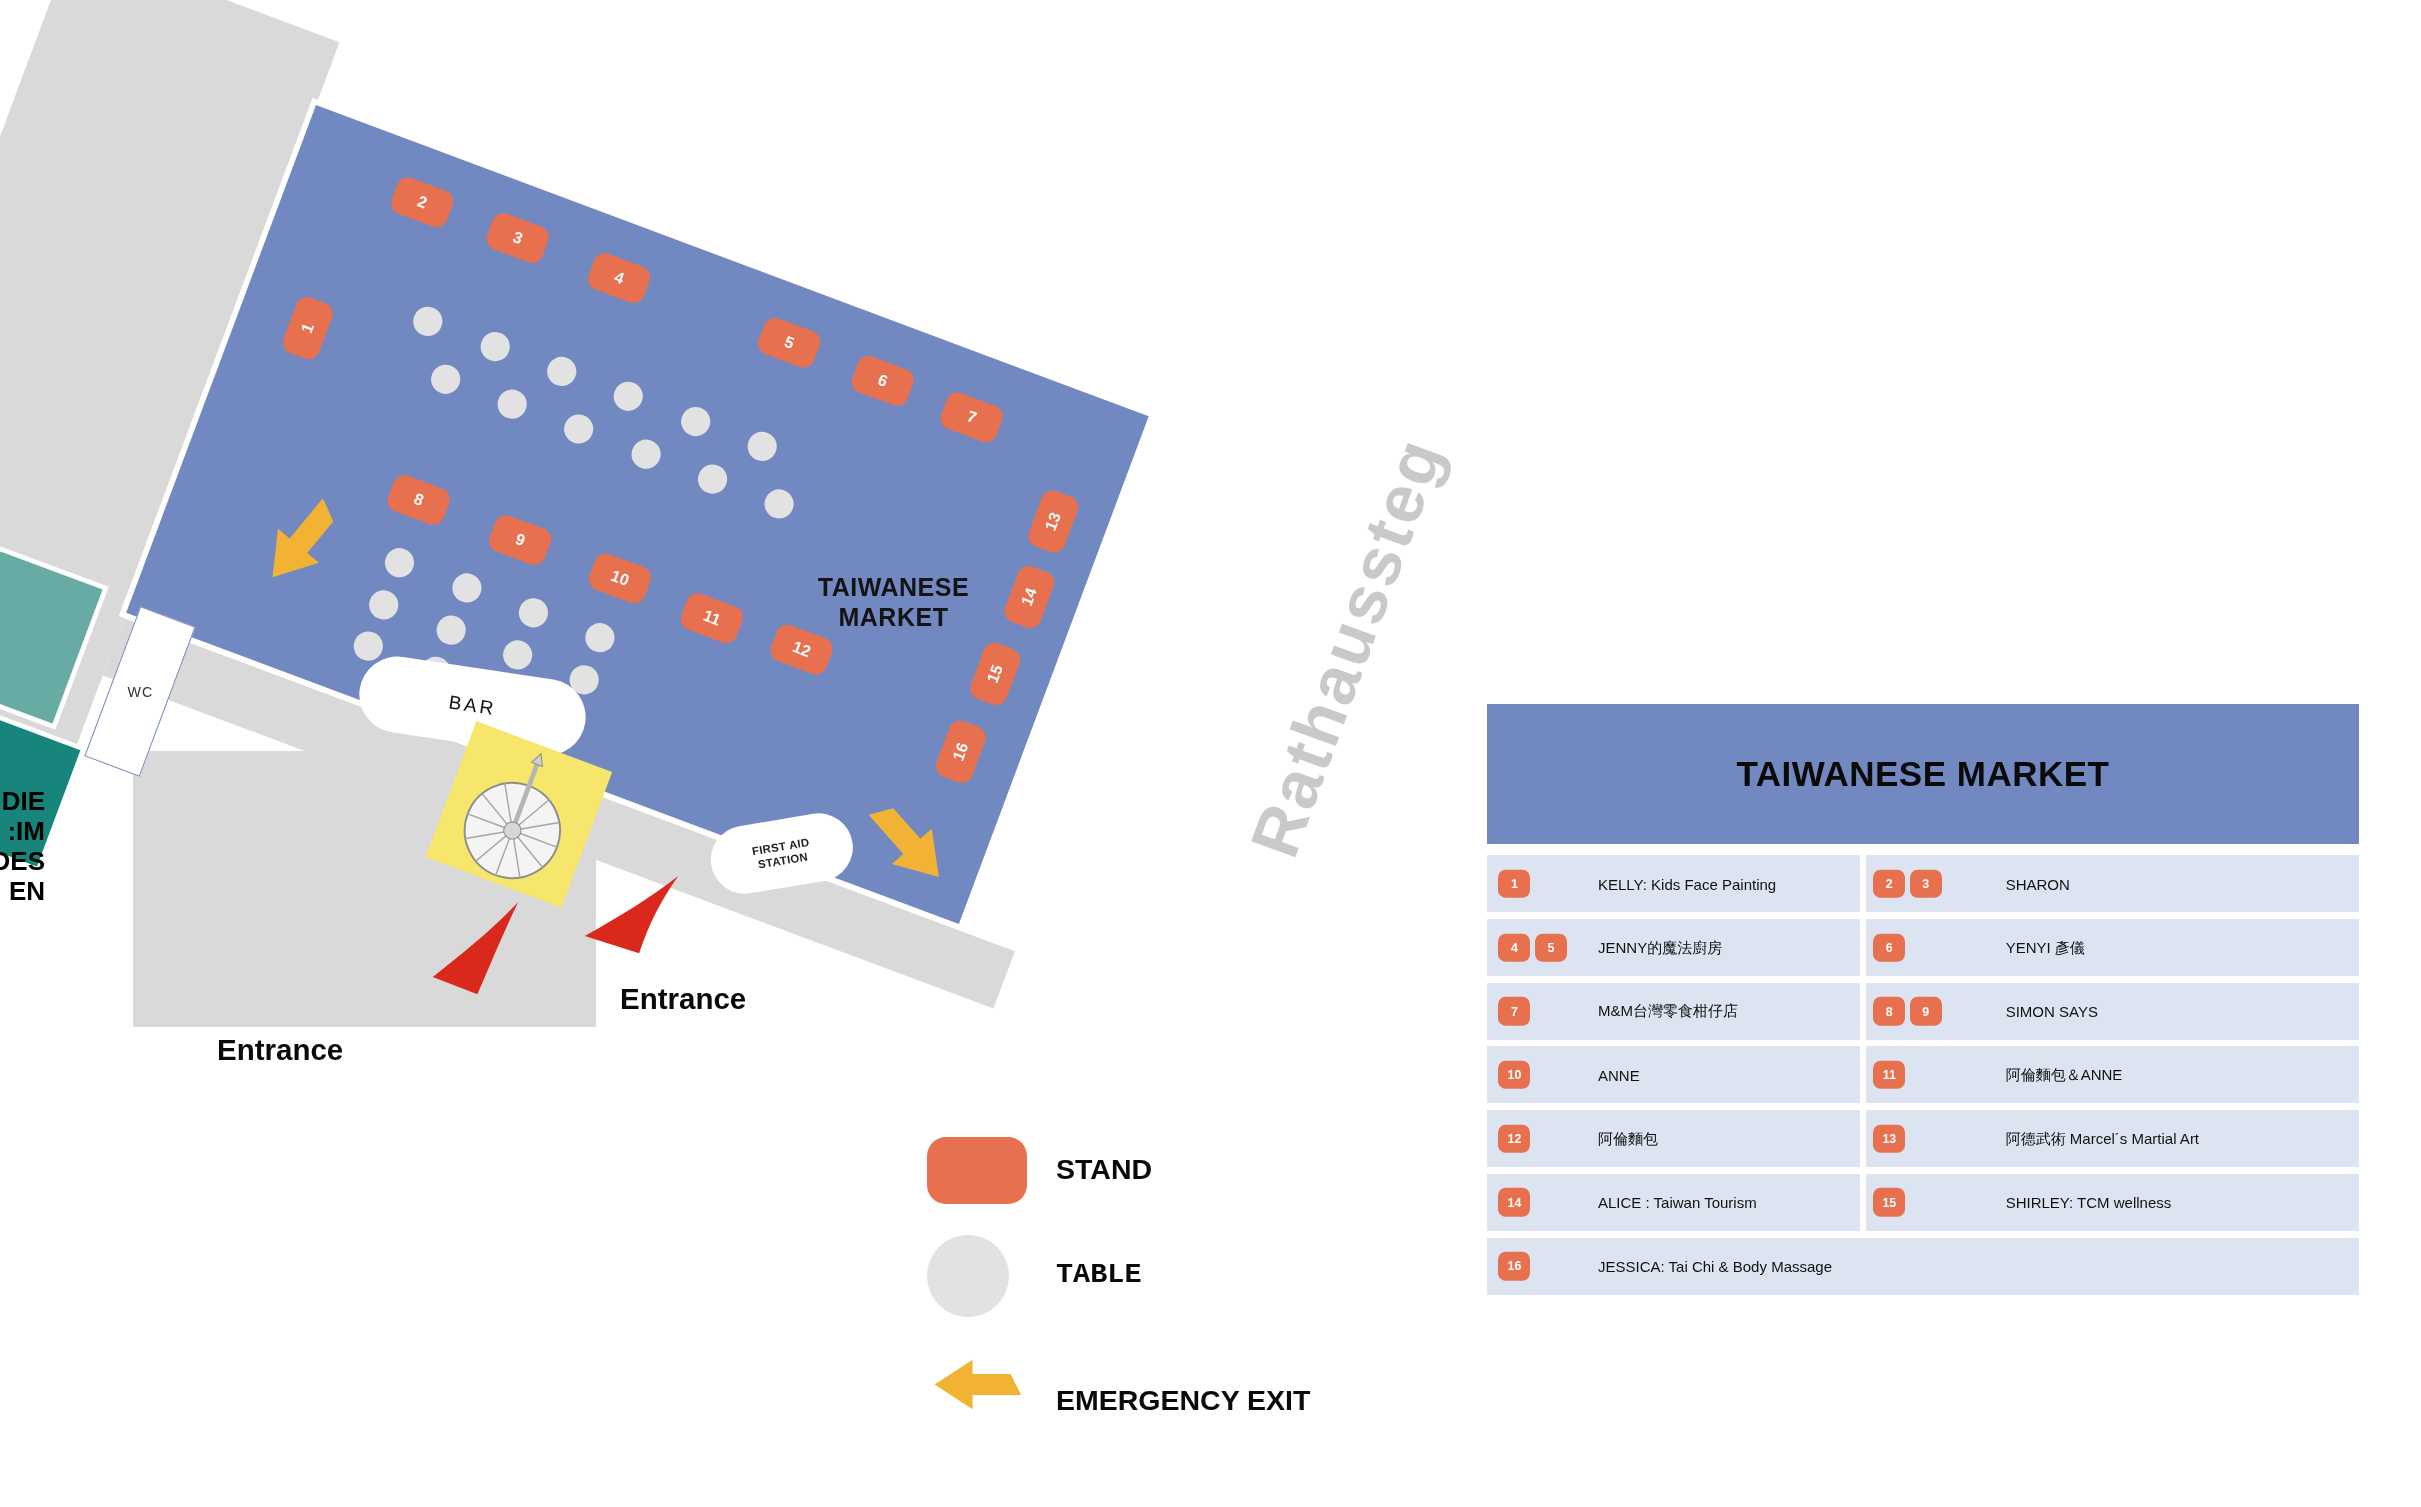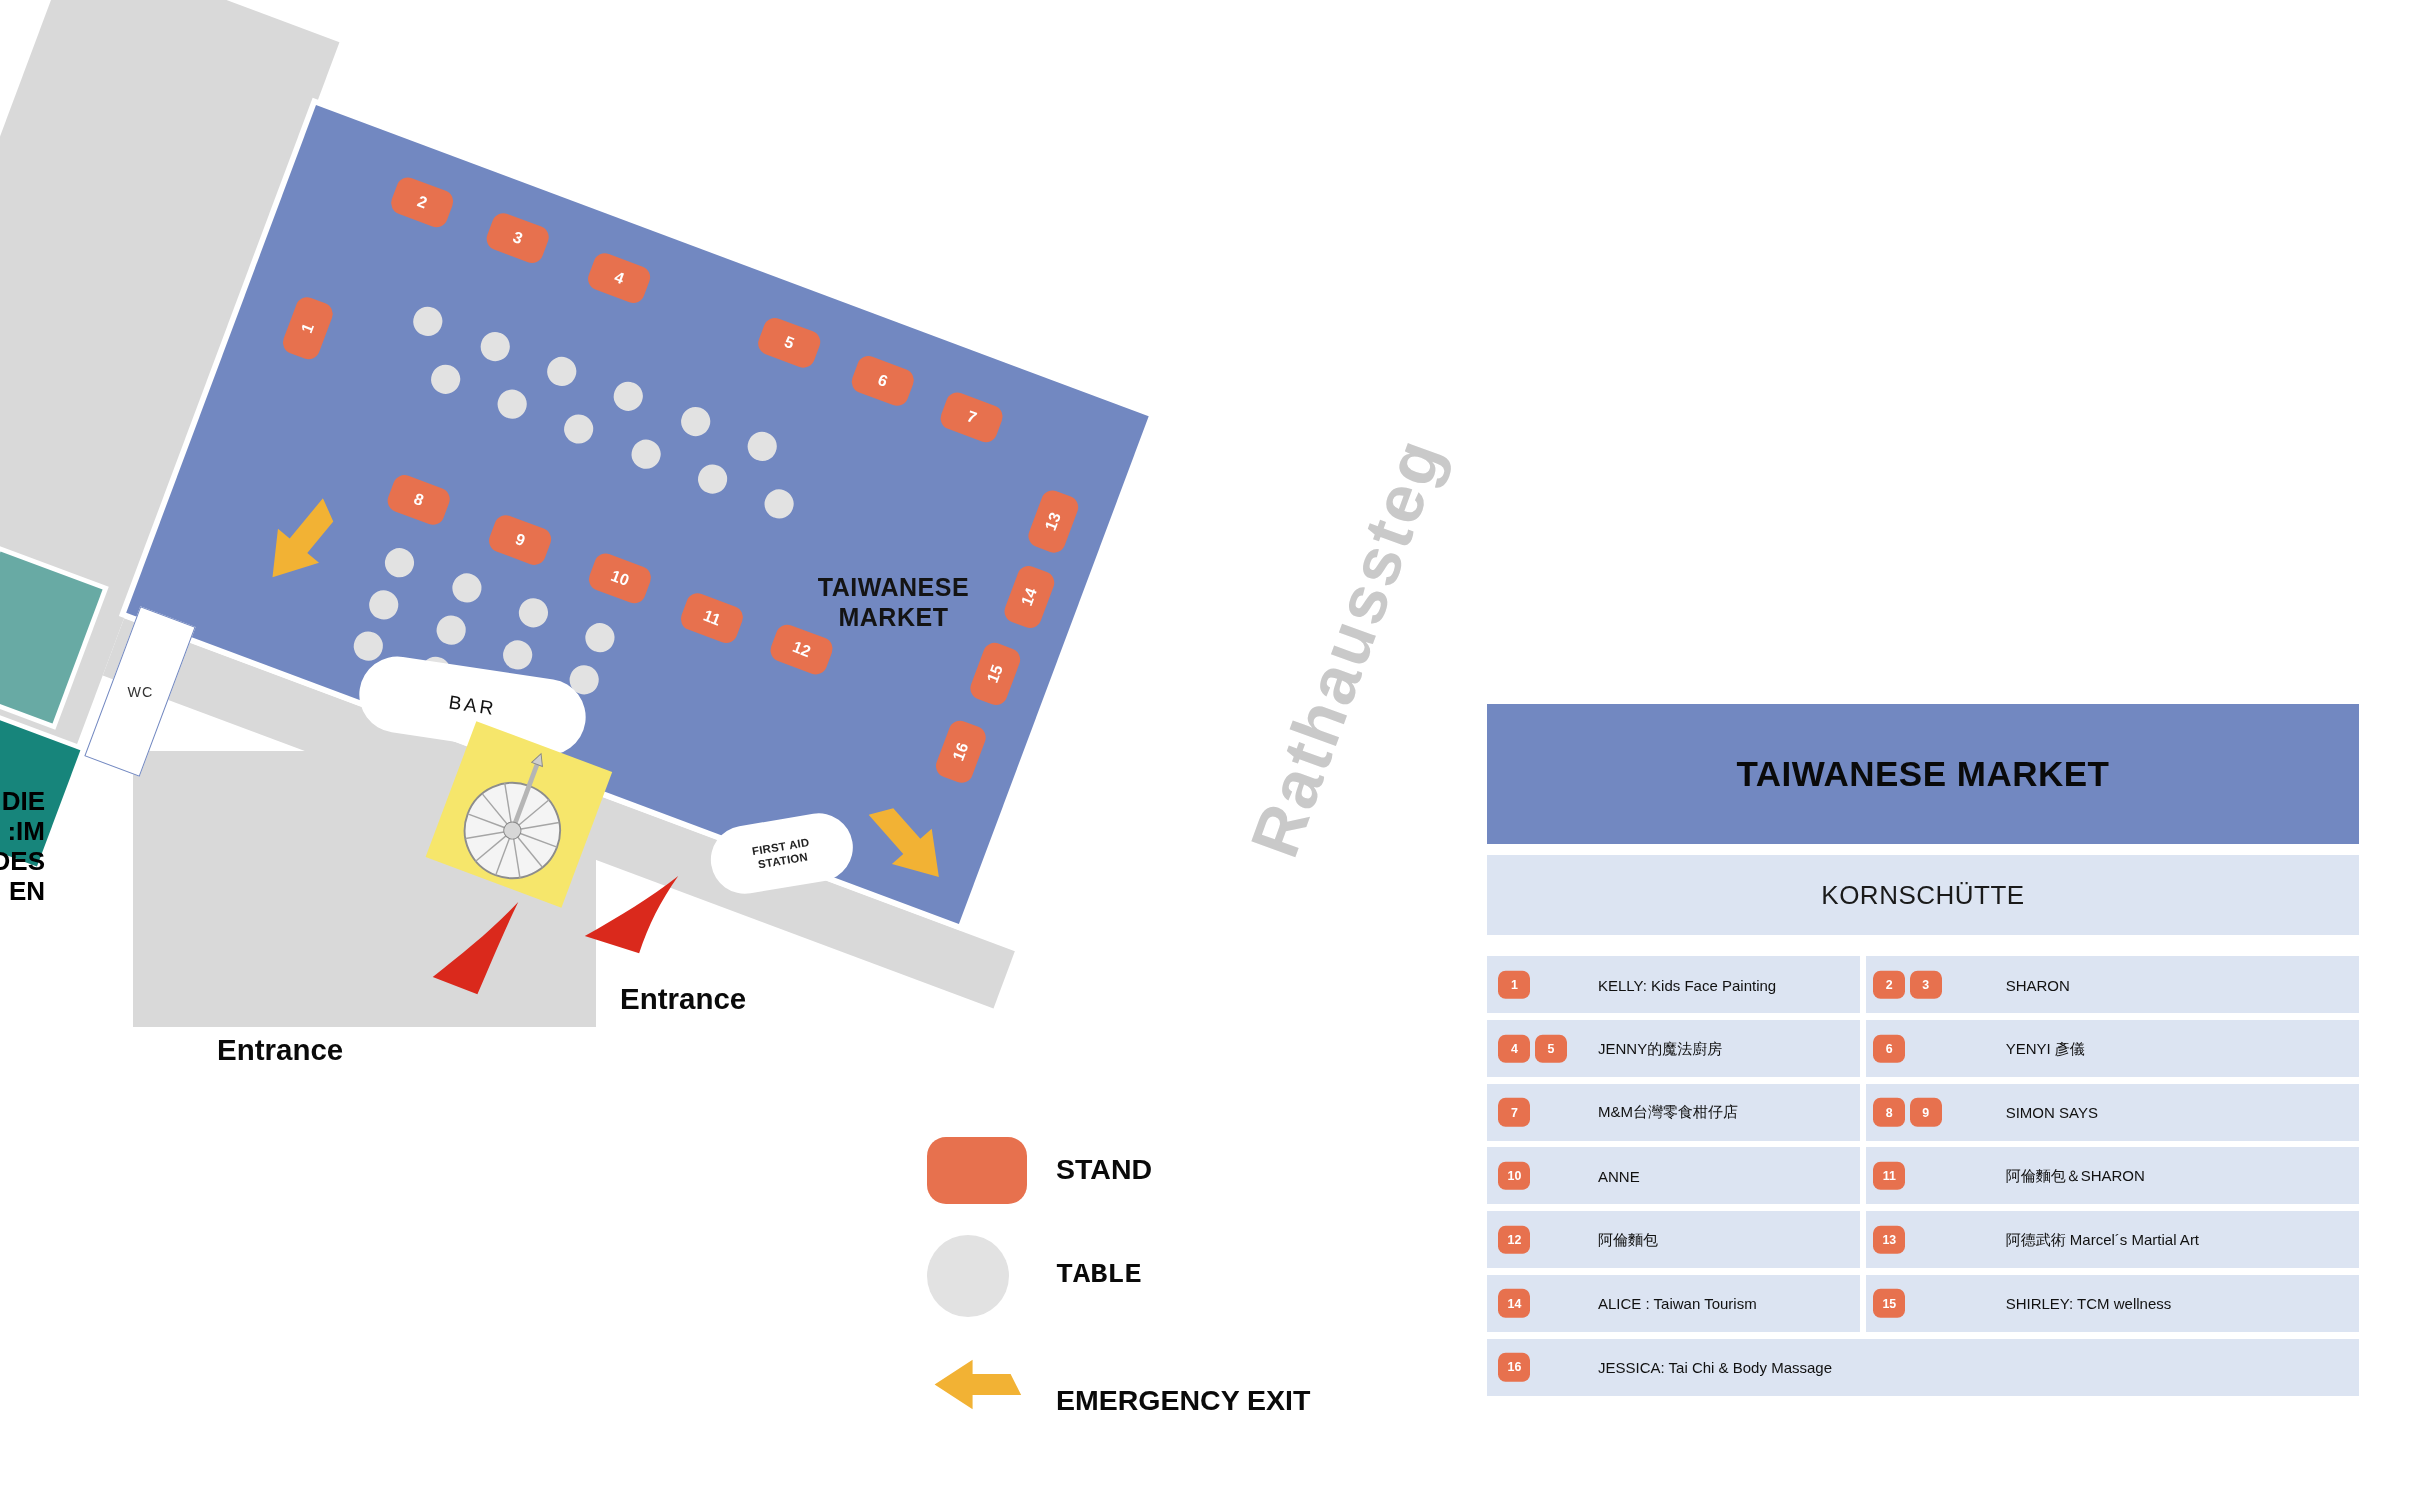--- a/index.html
+++ b/index.html
@@ -216,21 +216,20 @@
     <div class="legend-table"></div>
     <div class="legend-label ll2">TABLE</div>
     <svg class="legend-exit" viewBox="0 0 100 60">
       <polygon points="12,18 55,18 55,2 98,30 55,58 55,42 0,42" fill="#f2b234"></polygon>
     </svg>
     <div class="legend-label ll3">EMERGENCY EXIT</div>
   </div>
 
   <div class="panel">
     <div class="panel-header">TAIWANESE MARKET</div>
-    <div class="panel-sub">KORNSCHÜTTE</div>
 
     <div class="prow">
       <div class="cell left">
         <span class="badge b1">1</span>
         <span class="cell-name">KELLY: Kids Face Painting</span>
       </div>
       <div class="cell right">
         <span class="badge b1">2</span>
         <span class="badge b2">3</span>
         <span class="cell-name">SHARON</span>
@@ -261,21 +260,21 @@
       </div>
     </div>
 
     <div class="prow">
       <div class="cell left">
         <span class="badge b1">10</span>
         <span class="cell-name">ANNE</span>
       </div>
       <div class="cell right">
         <span class="badge b1">11</span>
-        <span class="cell-name">阿倫麵包＆SHARON</span>
+        <span class="cell-name">阿倫麵包＆ANNE</span>
       </div>
     </div>
 
     <div class="prow">
       <div class="cell left">
         <span class="badge b1">12</span>
         <span class="cell-name">阿倫麵包</span>
       </div>
       <div class="cell right">
         <span class="badge b1">13</span>

